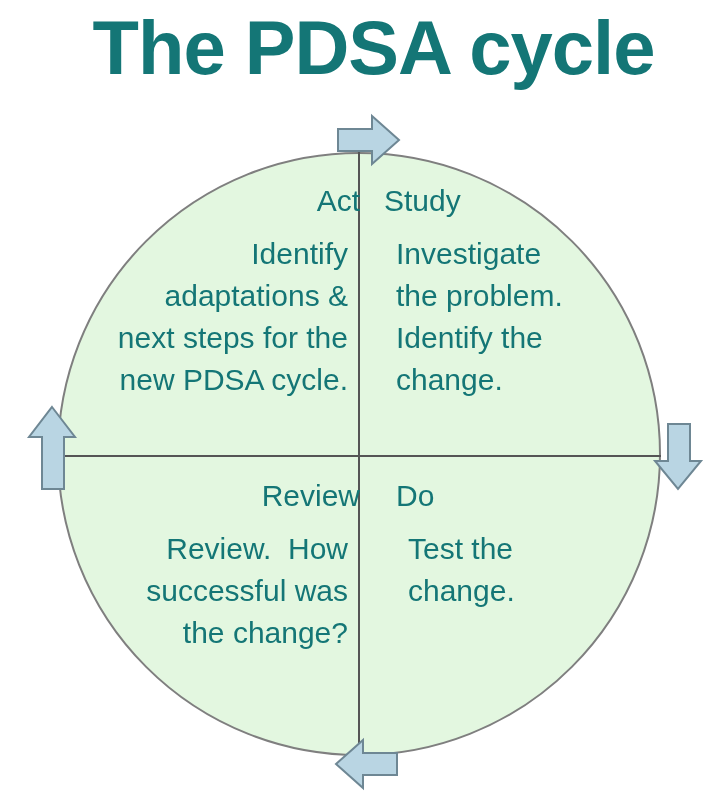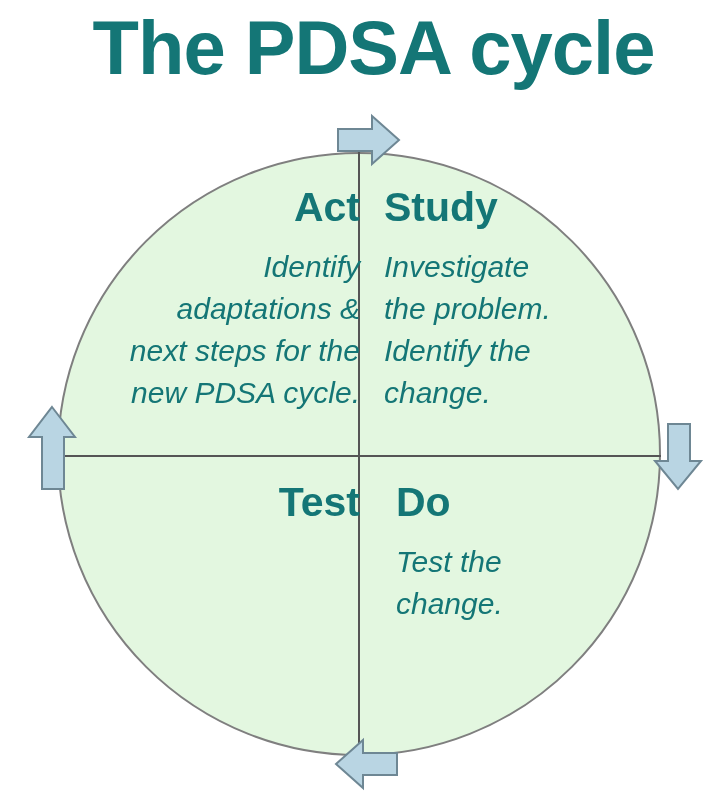--- a/index.html
+++ b/index.html
@@ -48,31 +48,30 @@
     fill: var(--arrow-fill, #b9d5e3);
     stroke: var(--arrow-border, #6e8794);
     stroke-width: 2;
     stroke-linejoin: miter;
   }
   .quad {
     position: absolute;
     color: var(--quadrant-text, #147676);
   }
   .q-head {
-    font-size: 41px;
-    font-weight: bold;
+    font-size: 30px;
+    font-weight: normal;
     line-height: 1.2;
     margin: 0 0 14px 0;
   }
   .q-body {
     font-size: 30px;
     line-height: 42px;
     white-space: pre-wrap;
-    margin: 0;
-    font-style: italic;
+    margin: 12px;
   }
   .q-right { text-align: right; }
   .q-left  { text-align: left; }
 </style>
 </head>
 <body>
 
 <div class="canvas">
 
   <div class="title">The PDSA cycle</div>
@@ -107,21 +106,24 @@
 
   <div class="quad q-left" style="left:384px; top:183px; width:260px;">
     <div class="q-head">Study</div>
     <div class="q-body">Investigate
 the problem.
 Identify the
 change.</div>
   </div>
 
   <div class="quad q-right" style="right:387px; top:478px; width:300px;">
-    <div class="q-head">Test</div>
+    <div class="q-head">Review</div>
+    <div class="q-body">Review.  How
+successful was
+the change?</div>
   </div>
 
   <div class="quad q-left" style="left:396px; top:478px; width:230px;">
     <div class="q-head">Do</div>
     <div class="q-body">Test the
 change.</div>
   </div>
 
 </div>
 

